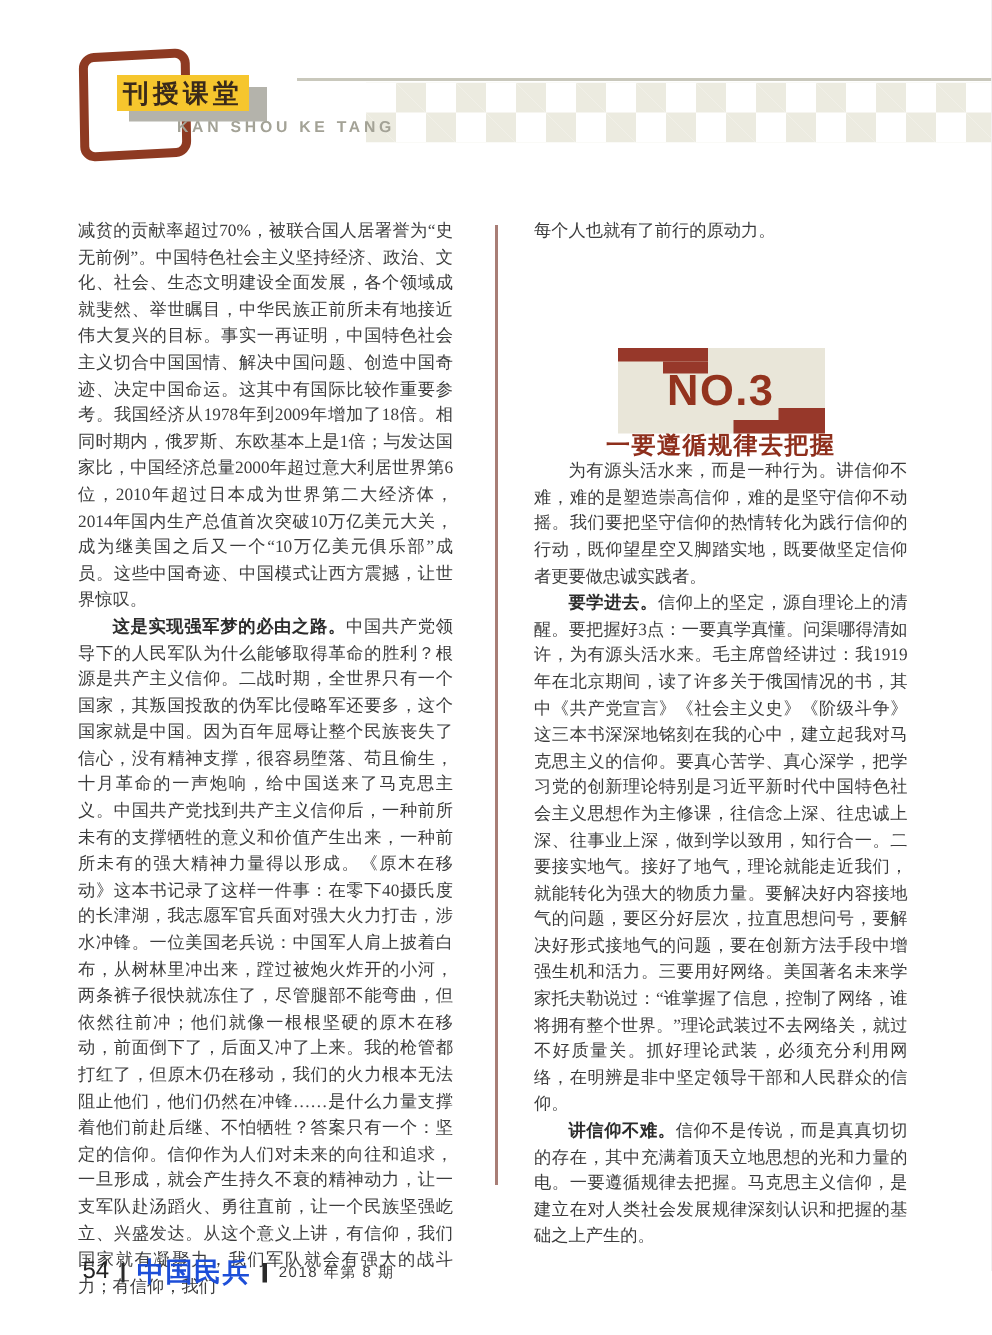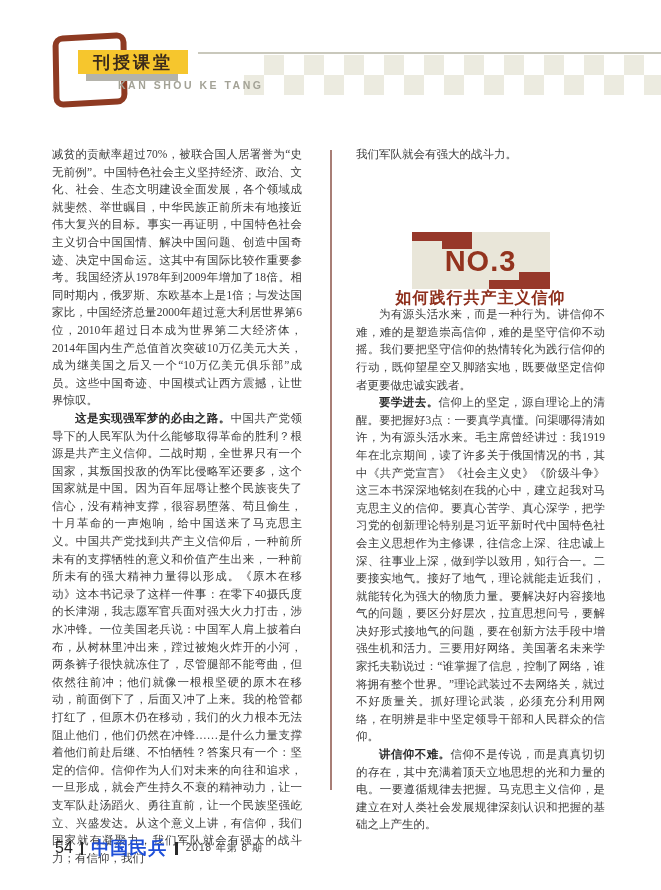--- a/index.html
+++ b/index.html
@@ -13,21 +13,21 @@
   .badge-frame {
     position:absolute; left:53px; top:34px; width:62px; height:60px;
     border:6px solid #8e3a22; border-radius:10px;
     transform:rotate(-3deg) skewX(-2deg); z-index:1;
   }
   .badge-shadow {
     position:absolute; left:86px; top:58px; width:92px; height:23px;
     background:#b4b3ab; z-index:2;
   }
   .badge-yellow {
-    position:absolute; left:78px; top:50px; width:110px; height:24px;
+    position:absolute; left:78px; top:50px; width:88px; height:24px;
     background:#f6c62d; z-index:3; display:flex; align-items:center; justify-content:center;
     font-family:"Liberation Sans","DejaVu Sans",sans-serif;
     font-weight:bold; font-size:17px; letter-spacing:3px; color:#3a2a1a;
   }
   .badge-pinyin {
     position:absolute; left:118px; top:79px; z-index:4;
     font-family:"Liberation Sans","DejaVu Sans",sans-serif;
     font-weight:bold; font-size:10.5px; letter-spacing:2.5px; color:#a3a296;
   }
   .header-rule {
@@ -99,31 +99,31 @@
   <div class="checkerboard"></div>
 
   <section class="col col-left">
     <p class="no-indent"><span>减贫的贡献率超过70%，被联合国人居署誉为“史无前例”。中国特色社会主义坚持经济、政治、文化、社会、生态文明建设全面发展，各个领域成就斐然、举世瞩目，中华民族正前所未有地接近伟大复兴的目标。事实一再证明，中国特色社会主义切合中国国情、解决中国问题、创造中国奇迹、决定中国命运。这其中有国际比较作重要参考。我国经济从1978年到2009年增加了18倍。相同时期内，俄罗斯、东欧基本上是1倍；与发达国家比，中国经济总量2000年超过意大利居世界第6位，2010年超过日本成为世界第二大经济体，2014年国内生产总值首次突破10万亿美元大关，成为继美国之后又一个“10万亿美元俱乐部”成员。这些中国奇迹、中国模式让西方震撼，让世界惊叹。</span></p>
     <p><b class="lead">这是实现强军梦的必由之路。</b><span>中国共产党领导下的人民军队为什么能够取得革命的胜利？根源是共产主义信仰。二战时期，全世界只有一个国家，其叛国投敌的伪军比侵略军还要多，这个国家就是中国。因为百年屈辱让整个民族丧失了信心，没有精神支撑，很容易堕落、苟且偷生，十月革命的一声炮响，给中国送来了马克思主义。中国共产党找到共产主义信仰后，一种前所未有的支撑牺牲的意义和价值产生出来，一种前所未有的强大精神力量得以形成。《原木在移动》这本书记录了这样一件事：在零下40摄氏度的长津湖，我志愿军官兵面对强大火力打击，涉水冲锋。一位美国老兵说：中国军人肩上披着白布，从树林里冲出来，蹚过被炮火炸开的小河，两条裤子很快就冻住了，尽管腿部不能弯曲，但依然往前冲；他们就像一根根坚硬的原木在移动，前面倒下了，后面又冲了上来。我的枪管都打红了，但原木仍在移动，我们的火力根本无法阻止他们，他们仍然在冲锋……是什么力量支撑着他们前赴后继、不怕牺牲？答案只有一个：坚定的信仰。信仰作为人们对未来的向往和追求，一旦形成，就会产生持久不衰的精神动力，让一支军队赴汤蹈火、勇往直前，让一个民族坚强屹立、兴盛发达。从这个意义上讲，有信仰，我们国家就有凝聚力，我们军队就会有强大的战斗力；有信仰，我们</span></p>
   </section>
 
   <div class="column-divider"></div>
 
   <section class="col col-right">
-    <p class="no-indent">我们军队就会有强大的战斗力。</p>
+    <p class="no-indent">每个人也就有了前行的原动力。</p>
 
     <div class="no3-box">
       <div class="deco tl-bar"></div>
       <div class="deco tl-step"></div>
       <div class="deco br-bar"></div>
       <div class="deco br-step"></div>
       <div class="no3-text">NO.3</div>
     </div>
 
-    <p class="section-title">如何践行共产主义信仰</p>
+    <p class="section-title">一要遵循规律去把握</p>
 
     <p><span>为有源头活水来，而是一种行为。讲信仰不难，难的是塑造崇高信仰，难的是坚守信仰不动摇。我们要把坚守信仰的热情转化为践行信仰的行动，既仰望星空又脚踏实地，既要做坚定信仰者更要做忠诚实践者。</span></p>
     <p><b class="lead">要学进去。</b><span>信仰上的坚定，源自理论上的清醒。要把握好3点：一要真学真懂。问渠哪得清如许，为有源头活水来。毛主席曾经讲过：我1919年在北京期间，读了许多关于俄国情况的书，其中《共产党宣言》《社会主义史》《阶级斗争》这三本书深深地铭刻在我的心中，建立起我对马克思主义的信仰。要真心苦学、真心深学，把学习党的创新理论特别是习近平新时代中国特色社会主义思想作为主修课，往信念上深、往忠诚上深、往事业上深，做到学以致用，知行合一。二要接实地气。接好了地气，理论就能走近我们，就能转化为强大的物质力量。要解决好内容接地气的问题，要区分好层次，拉直思想问号，要解决好形式接地气的问题，要在创新方法手段中增强生机和活力。三要用好网络。美国著名未来学家托夫勒说过：“谁掌握了信息，控制了网络，谁将拥有整个世界。”理论武装过不去网络关，就过不好质量关。抓好理论武装，必须充分利用网络，在明辨是非中坚定领导干部和人民群众的信仰。</span></p>
     <p><b class="lead">讲信仰不难。</b><span>信仰不是传说，而是真真切切的存在，其中充满着顶天立地思想的光和力量的电。一要遵循规律去把握。马克思主义信仰，是建立在对人类社会发展规律深刻认识和把握的基础之上产生的。</span></p>
   </section>
 
   <div class="footer">
     <span class="page-num">54</span>
     <span class="sep"></span>
     <span class="mag">中国民兵</span>

